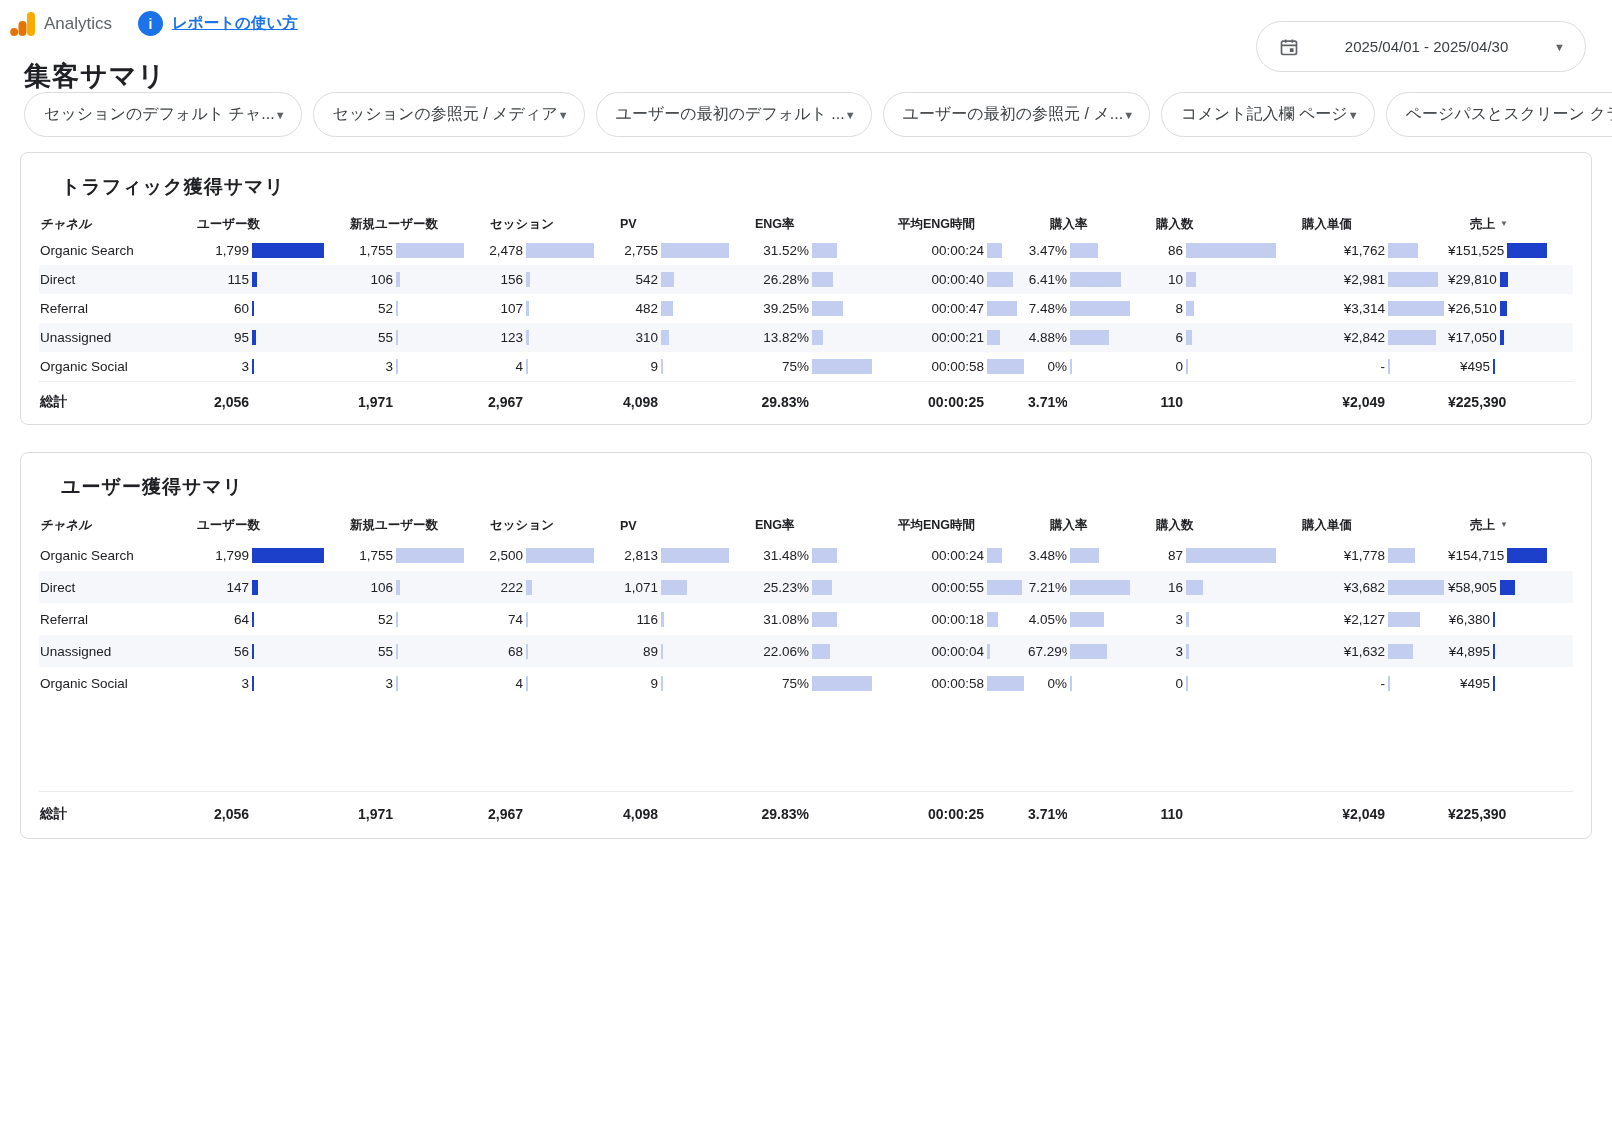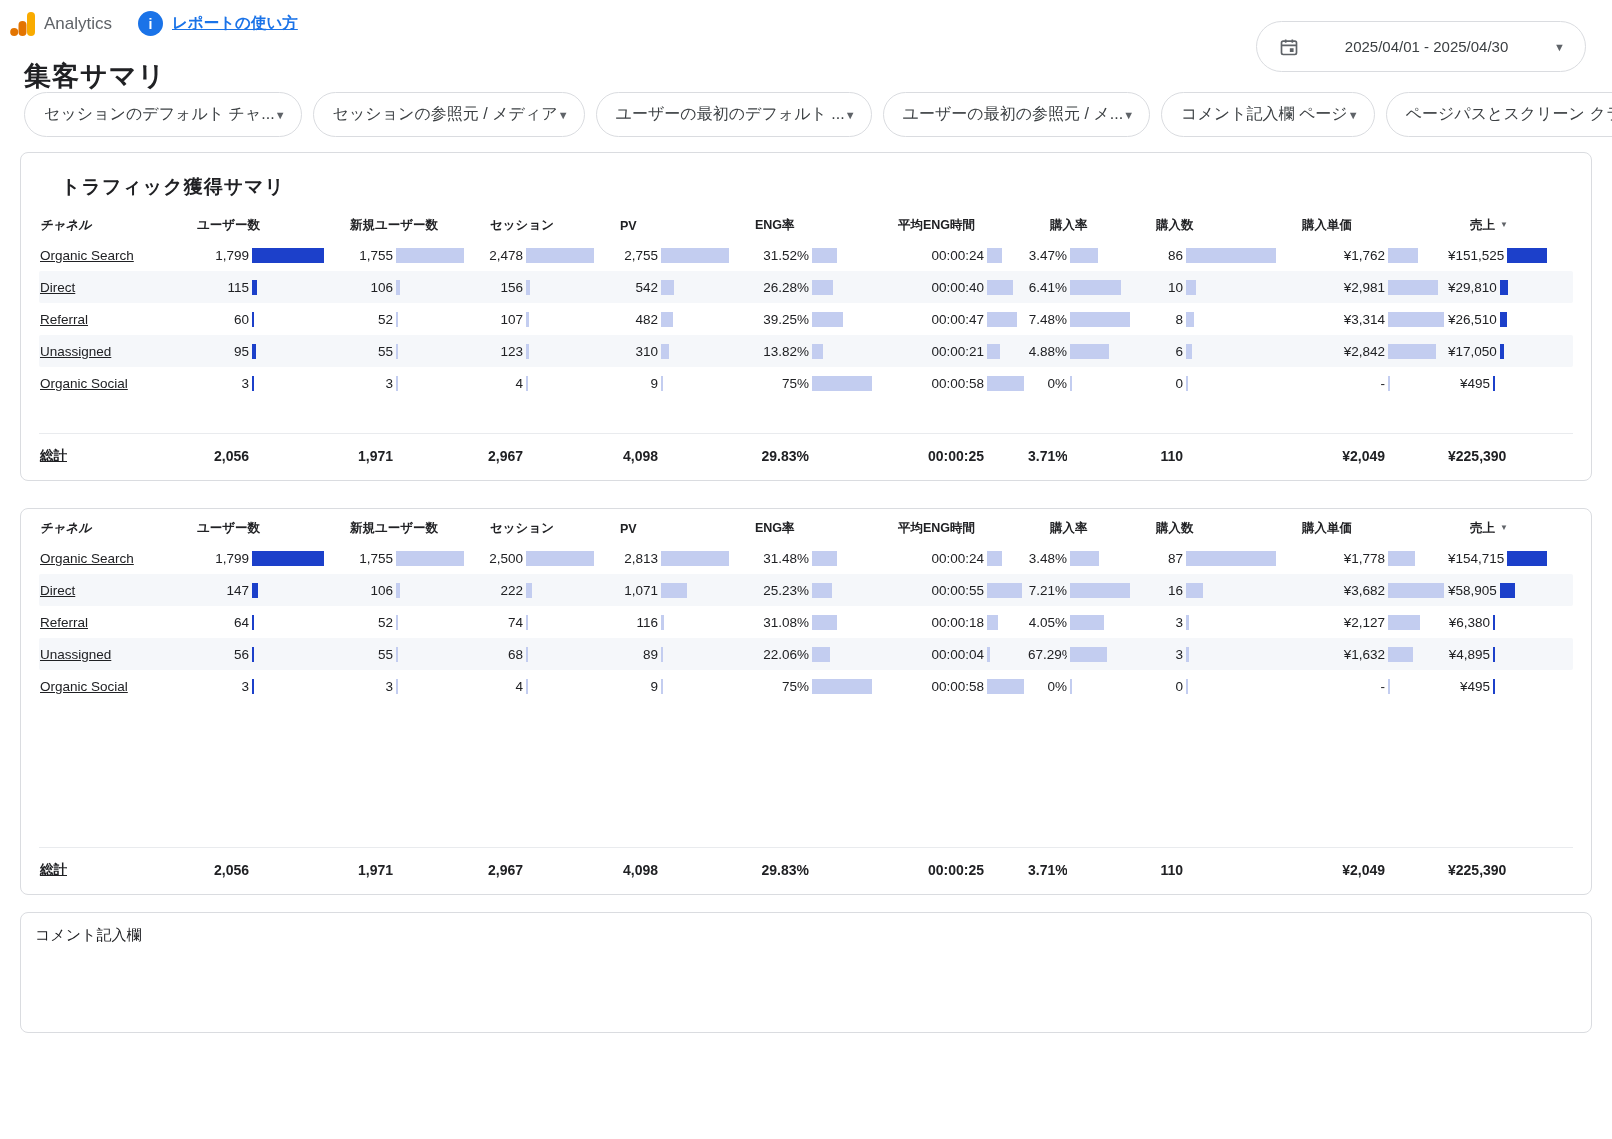--- a/index.html
+++ b/index.html
@@ -24,33 +24,33 @@
   .date-text { font-size:15px; color:#3c4043; flex:1; text-align:center; }
   .caret { color:#5f6368; font-size:11px; }
   
   .filters { position:absolute; top:92px; left:24px; right:24px; display:flex; gap:11px; }
   .chip { flex:1; height:45px; border:1px solid var(--card-border); border-radius:23px; background:#fff;
     display:flex; align-items:center; justify-content:space-between; padding:0 15px 0 19px; cursor:pointer; }
   .chip-label { font-size:16px; color:#3c4043; white-space:nowrap; overflow:hidden; }
   
   .main { position:absolute; top:152px; left:20px; right:20px; }
   .card { background:#fff; border:1px solid var(--card-border); border-radius:8px; }
-  .table-card { height:329px; display:flex; flex-direction:column; padding:0 18px 2px 18px; }
+  .table-card { height:273px; display:flex; flex-direction:column; padding:0 18px 2px 18px; }
   .table-card.second { margin-top:27px; height:387px; }
   .card-title { font-size:19px; font-weight:bold; margin:21px 0 6px 22px; letter-spacing:1px; }
   .trow { display:grid; align-items:center;
     grid-template-columns:132px 153px 140px 130px 135px 143px 152px 106px 146px 168px auto; }
   .thead { height:27px; margin-top:6px; }
   .th { font-size:12.5px; font-weight:bold; padding-left:26px; white-space:nowrap; cursor:pointer; }
   .th.channel-th { padding-left:1px;font-style:italic; }
   .sort-caret { font-size:8px; color:#5f6368; margin-left:5px; vertical-align:2px; }
   .drow { height:32px; font-size:13.5px; border-radius:2px; cursor:pointer; }
   .drow.alt { background:var(--row-alt); }
   .cell { white-space:nowrap; }
-  .channel-cell { padding-left:1px; overflow:hidden;text-decoration:underline; }
+  .channel-cell { padding-left:1px; overflow:hidden; }
   .mcell { display:flex; align-items:center; padding-left:4px; }
   .mcell.last { padding-right:40px; }
   .num { flex:1; text-align:right; overflow:hidden; }
   .barwrap { flex:none; margin-left:3px; height:15px; }
   .bar { display:block; height:100%; }
   .bar.dark { background:var(--bar-dark); }
   .bar.light { background:var(--bar-light); }
   .spacer { flex:1; }
   .totalrow { height:45px; border-top:1px solid #e9ebee; font-weight:bold; font-size:14px; }
   .totalrow .channel-cell { font-size:13.5px; }
@@ -492,20 +492,21 @@
             <span class="num">¥2,049</span>
             <span class="barwrap" style="width: 56px;"></span>
           </div>
           <div class="cell mcell last">
             <span class="num">¥225,390</span>
             <span class="barwrap" style="width: 40px;"></span>
           </div>
         </div>
       </section>
       <section class="card table-card second">
+        <h2 class="card-title">ユーザー獲得サマリ</h2>
         <div class="trow thead">
           <div class="th channel-th">チャネル</div>
           <div class="th"><span>ユーザー数</span></div>
           <div class="th"><span>新規ユーザー数</span></div>
           <div class="th"><span>セッション</span></div>
           <div class="th"><span>PV</span></div>
           <div class="th"><span>ENG率</span></div>
           <div class="th"><span>平均ENG時間</span></div>
           <div class="th"><span>購入率</span></div>
           <div class="th"><span>購入数</span></div>
@@ -866,16 +867,13 @@
             <span class="num">¥2,049</span>
             <span class="barwrap" style="width: 56px;"></span>
           </div>
           <div class="cell mcell last">
             <span class="num">¥225,390</span>
             <span class="barwrap" style="width: 40px;"></span>
           </div>
         </div>
       </section>
     </div>
-  <section class="card comment-card">
-    <div class="comment-label">コメント記入欄</div>
-  </section>
 </main>
 
 </body></html>

